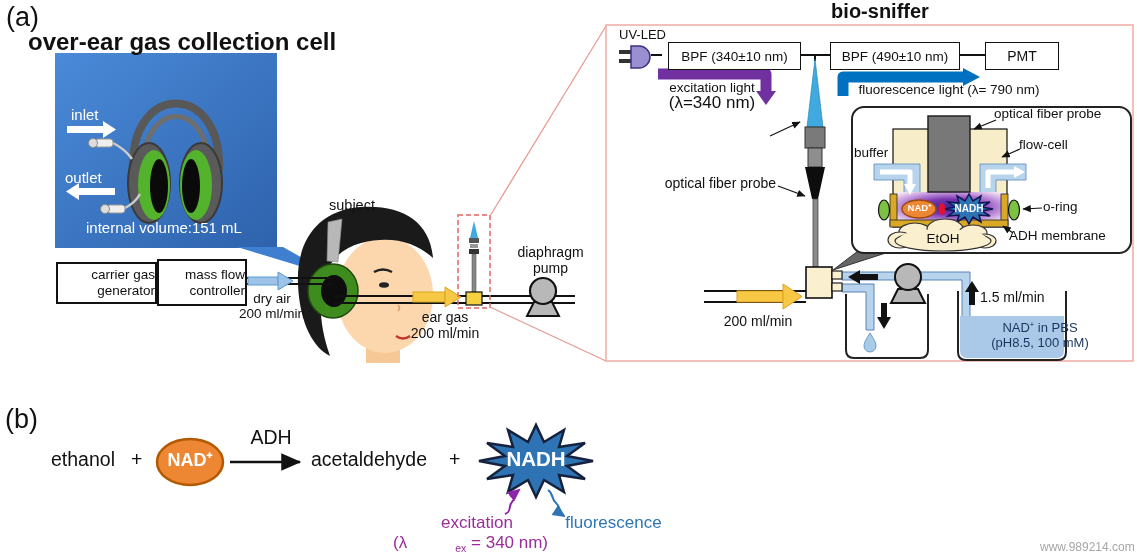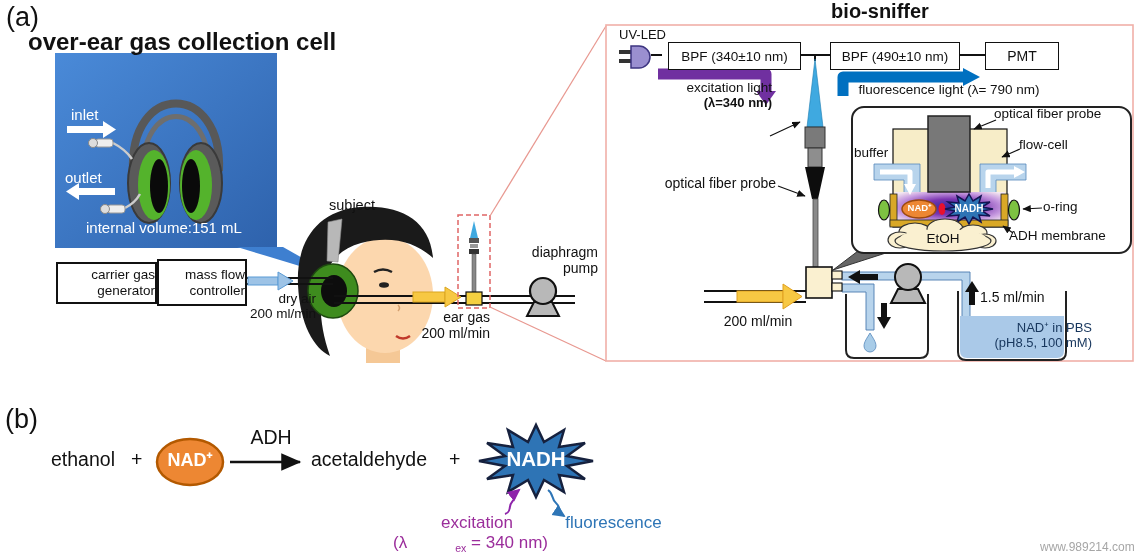--- a/index.html
+++ b/index.html
@@ -4,21 +4,21 @@
 <style>
   html,body{margin:0;padding:0;background:#fff;}
   #fig{position:relative;width:1137px;height:559px;background:#fff;overflow:hidden;
        font-family:"Liberation Sans",sans-serif;color:#111;}
   #shapes{position:absolute;left:0;top:0;width:1137px;height:559px;}
   .lbl{position:absolute;white-space:nowrap;line-height:1.12;}
   .c{text-align:center;}
   .r{text-align:right;}
   .w{color:#fff;}
   .b{font-weight:bold;}
-  .two .ln{display:block;text-align:right;}
+  .two .ln{display:block;}
   .obox{position:absolute;border:2px solid #111;background:#fff;display:flex;flex-direction:column;
         align-items:flex-end;justify-content:center;font-size:13.5px;line-height:16px;text-align:center;}
   .pbox{position:absolute;border:1.6px solid #111;background:#fff;display:flex;
         align-items:center;justify-content:center;font-size:13.5px;}
   sub{font-size:0.62em;padding-left:48px;}
 </style>
 </head>
 <body>
 
 <div id="fig">
@@ -284,21 +284,21 @@
 </div>
 
 <div class="lbl b c" style="left:810px;top:0px;width:140px;font-size:20px;">bio-sniffer</div>
 <div class="lbl" style="left:619px;top:28px;font-size:13px;">UV-LED</div>
 <div class="pbox" style="left:662px;top:42px;width:131px;height:26px;margin-left:6px;">BPF (340±10 nm)</div>
 <div class="pbox" style="left:830px;top:42px;width:128px;height:26px;">BPF (490±10 nm)</div>
 <div class="pbox" style="left:985px;top:42px;width:72px;height:26px;font-size:14px;">PMT</div>
 
 <div class="lbl c two" style="left:652px;top:80px;width:120px;font-size:13.5px;line-height:15px;">
   <span class="ln">excitation light</span>
-  <span class="ln" style="font-size:13px;font-weight:bold;">(λ=340 nm)</span>
+  <span class="ln" style="font-size:17px;">(λ=340 nm)</span>
 </div>
 <div class="lbl c" style="left:843px;top:82px;width:212px;font-size:13.5px;">fluorescence light (λ= 790 nm)</div>
 <div class="lbl r" style="left:638px;top:176px;width:138px;font-size:14px;">optical fiber probe</div>
 <div class="lbl c" style="left:714px;top:314px;width:88px;font-size:14px;">200 ml/min</div>
 <div class="lbl" style="left:980px;top:290px;font-size:14px;">1.5 ml/min</div>
 <div class="lbl c two" style="left:960px;top:321px;width:104px;font-size:13px;line-height:14.5px;color:#17365d;padding-left:28px;">
   <span class="ln">NAD⁺ in PBS</span>
   <span class="ln">(pH8.5, 100 mM)</span>
 </div>
 

